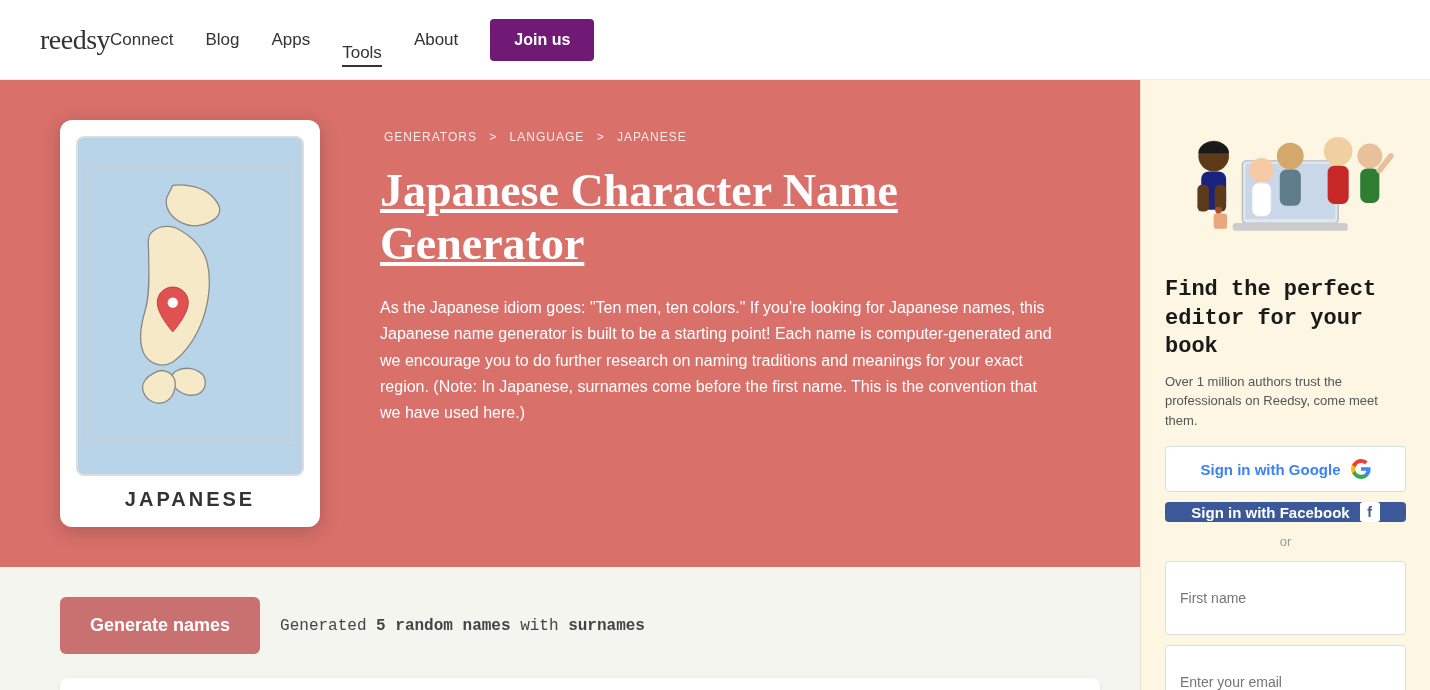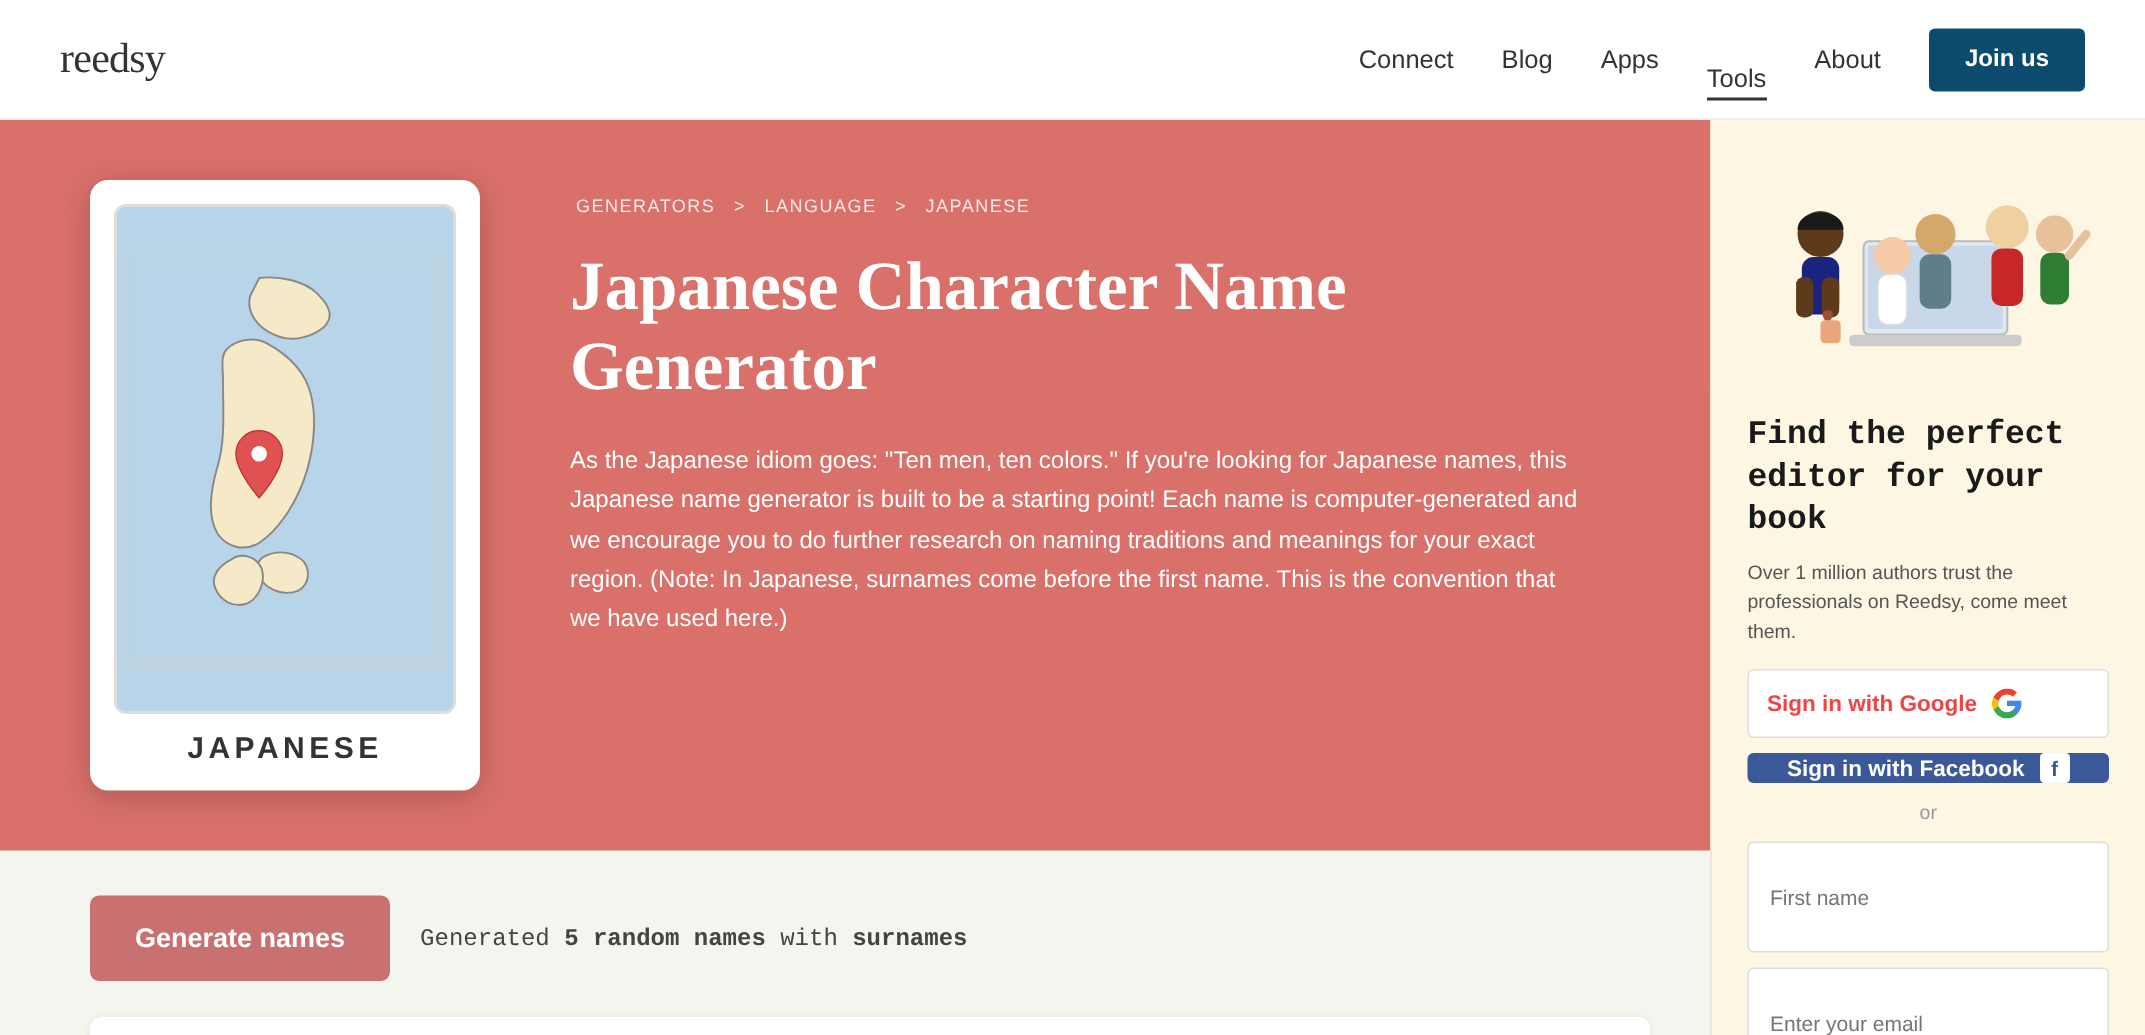--- a/index.html
+++ b/index.html
@@ -3,21 +3,21 @@
   <meta charset="utf-8">
   <style>
     * { box-sizing: border-box; margin: 0; padding: 0; }
     body { font-family: 'Georgia', serif; background: #f5f5f5; overflow-x: hidden; }
 
     
     .header {
       background: #fff;
       display: flex;
       align-items: center;
-      justify-content: space-between;
+      justify-content: flex-start;
       padding: 0 40px;
       height: 80px;
       border-bottom: 1px solid #eee;
     }
     .logo {
       font-family: 'Georgia', serif;
       font-size: 28px;
       color: #333;
       font-weight: normal;
       letter-spacing: -0.5px;
@@ -32,21 +32,21 @@
       text-decoration: none;
       font-size: 17px;
       font-family: Arial, sans-serif;
     }
     .nav-link.active {
       border-bottom: 2px solid #333;
       padding-bottom: 2px;
       margin-top: 31px;
     }
     .join-btn {
-      background: #0c4a6e;
+      background: #701a75;
       color: #fff;
       border: none;
       padding: 12px 24px;
       font-size: 16px;
       border-radius: 4px;
       cursor: pointer;
       font-family: Arial, sans-serif;
       font-weight: bold;
     }
 
@@ -124,20 +124,21 @@
       text-transform: uppercase;
     }
     .breadcrumb span { margin: 0 4px; }
     .hero-title {
       font-size: 46px;
       font-weight: bold;
       color: #fff;
       line-height: 1.15;
       margin-bottom: 24px;
       font-family: 'Georgia', serif;
+      text-decoration: underline;
     }
     .hero-desc {
       font-size: 16px;
       line-height: 1.65;
       color: #fff;
       max-width: 680px;
       font-family: Arial, sans-serif;
     }
 
     
@@ -213,29 +214,29 @@
     .sidebar-desc {
       font-size: 13px;
       color: #555;
       line-height: 1.5;
       margin-bottom: 16px;
       font-family: Arial, sans-serif;
     }
     .google-btn {
       display: flex;
       align-items: center;
-      justify-content: flex-start;
+      justify-content: center;
       gap: 10px;
       background: #fff;
       border: 1px solid #ddd;
       border-radius: 4px;
       padding: 12px;
       font-size: 15px;
       font-weight: bold;
-      color: #ef4444;
+      color: #3b82f6;
       cursor: pointer;
       width: 100%;
       margin-bottom: 10px;
       font-family: Arial, sans-serif;
     }
     .facebook-btn {
       display: flex;
       align-items: center;
       justify-content: center;
       gap: 10px;

